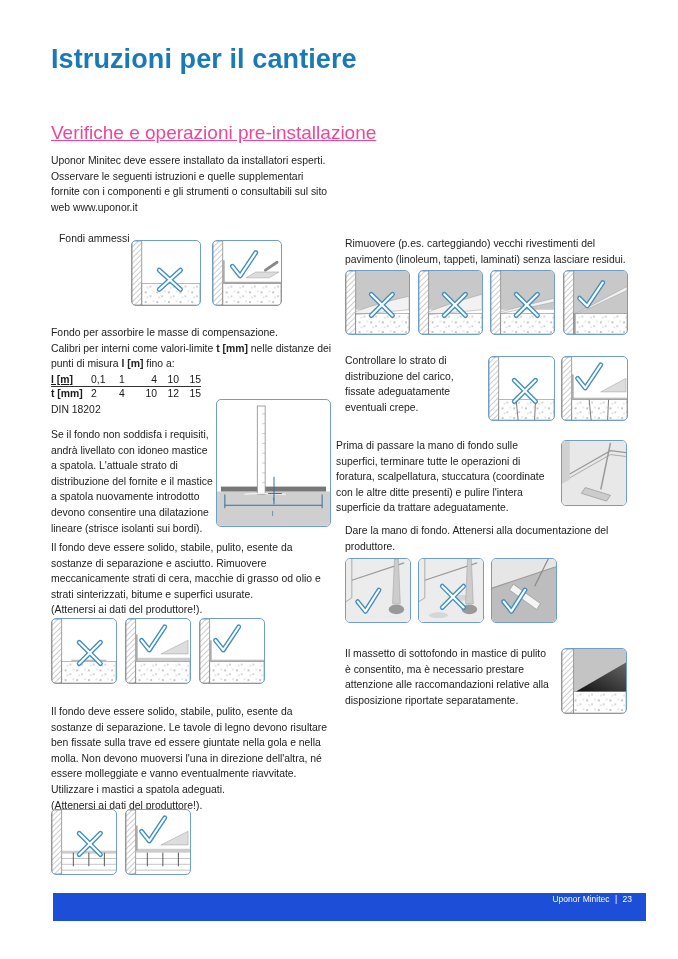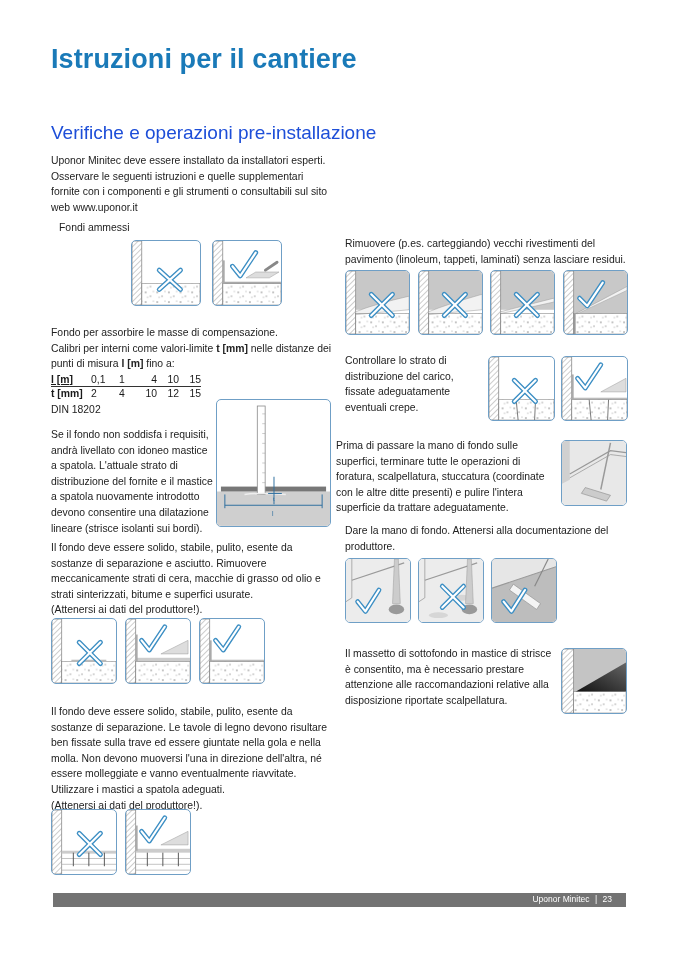--- a/index.html
+++ b/index.html
@@ -1,42 +1,42 @@
 <!DOCTYPE html>
 <html><head>
 <meta charset="utf-8">
 <style>
   html, body { margin:0; padding:0; background:#fff; }
   body { width:678px; height:959px; position:relative; overflow:hidden;
          font-family:"Liberation Sans", sans-serif; color:#1a1a1a; }
   .abs { position:absolute; }
   .title { left:51px; top:44px; font-size:27px; font-weight:bold; color:#1a7ab8; letter-spacing:0.1px; }
-  .subtitle { left:51px; top:122px; font-size:19px; color:#1d4ed8; }
+  .subtitle { left:51px; top:122px; font-size:19px; color:#ec4899;text-decoration:underline; }
   .p { font-size:10.4px; line-height:15.6px; color:#222; }
   .p b { font-weight:bold; }
   .fig { position:absolute; border:1.6px solid #6f9fc6; border-radius:5px; background:#fff; overflow:hidden; box-sizing:border-box; }
   .fig svg { position:absolute; left:0; top:0; width:100%; height:100%; }
   table.tbl { border-collapse:collapse; font-size:10.4px; }
   table.tbl td { padding:0 0 0 0; line-height:13px; }
-  .footer { left:53px; top:893px; width:573px; height:14px; background:#737373; }
+  .footer { left:53px; top:893px; width:573px; height:28px; background:#1d4ed8;padding-left:20px; }
   .footer-text { position:absolute; right:14px; top:1px; font-size:8.5px; color:#fff; }
 </style>
 </head>
 <body>
 
 <div class="abs title">Istruzioni per il cantiere</div>
 <div class="abs subtitle">Verifiche e operazioni pre-installazione</div>
 <div class="abs p" style="left:51px;top:153px;width:300px;">
   <div>Uponor Minitec deve essere installato da installatori esperti.</div>
   <div>Osservare le seguenti istruzioni e quelle supplementari</div>
   <div>fornite con i componenti e gli strumenti o consultabili sul sito</div>
   <div>web www.uponor.it</div>
 </div>
 
-<div class="abs p" style="left:51px;top:220px;padding-left:8px;">Fondi ammessi</div>
+<div class="abs p" style="left:51px;top:231px;padding-left:8px;">Fondi ammessi</div>
 
 <div class="fig" style="left:131px;top:240px;width:70px;height:66px;">
   <svg viewBox="0 0 70 66">
     <defs>
       <pattern id="hatch" width="4" height="4" patternUnits="userSpaceOnUse" patternTransform="rotate(45)">
           <line x1="0" y1="0" x2="0" y2="4" stroke="#999" stroke-width="1"></line>
         </pattern>
       <pattern id="grit" width="12" height="10" patternUnits="userSpaceOnUse">
           <circle cx="2" cy="3" r="0.8" fill="#777"></circle>
           <circle cx="7" cy="7" r="0.7" fill="#888"></circle>
@@ -418,24 +418,24 @@
     <g fill="none" stroke="#3d8fc4" stroke-width="5" stroke-linecap="round" stroke-linejoin="round">
         <path d="M12 44 L20 54 L34 32"></path>
       </g>
     <g fill="none" stroke="#fff" stroke-width="2.2" stroke-linecap="round" stroke-linejoin="round">
         <path d="M12 44 L20 54 L34 32"></path>
       </g>
   </svg>
 </div>
 
 <div class="abs p" style="left:345px;top:646px;width:215px;">
-  <div>Il massetto di sottofondo in mastice di strisce</div>
+  <div>Il massetto di sottofondo in mastice di pulito</div>
   <div>è consentito, ma è necessario prestare</div>
   <div>attenzione alle raccomandazioni relative alla</div>
-  <div>disposizione riportate scalpellatura.</div>
+  <div>disposizione riportate separatamente.</div>
 </div>
 
 <div class="fig" style="left:561px;top:648px;width:66px;height:66px;">
   <svg viewBox="0 0 66 66">
     <defs>
       <linearGradient id="asph" x1="0" y1="1" x2="1" y2="0">
           <stop offset="0" stop-color="#111"></stop>
           <stop offset="1" stop-color="#666"></stop>
         </linearGradient>
     </defs>

